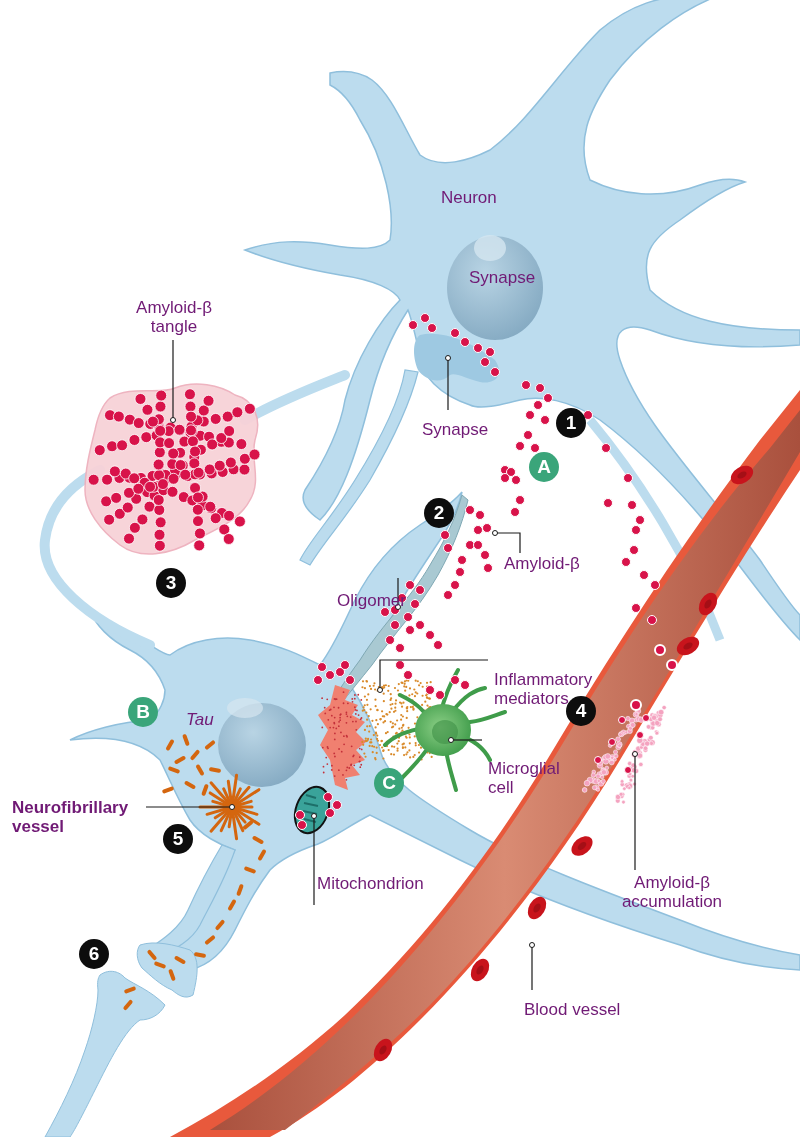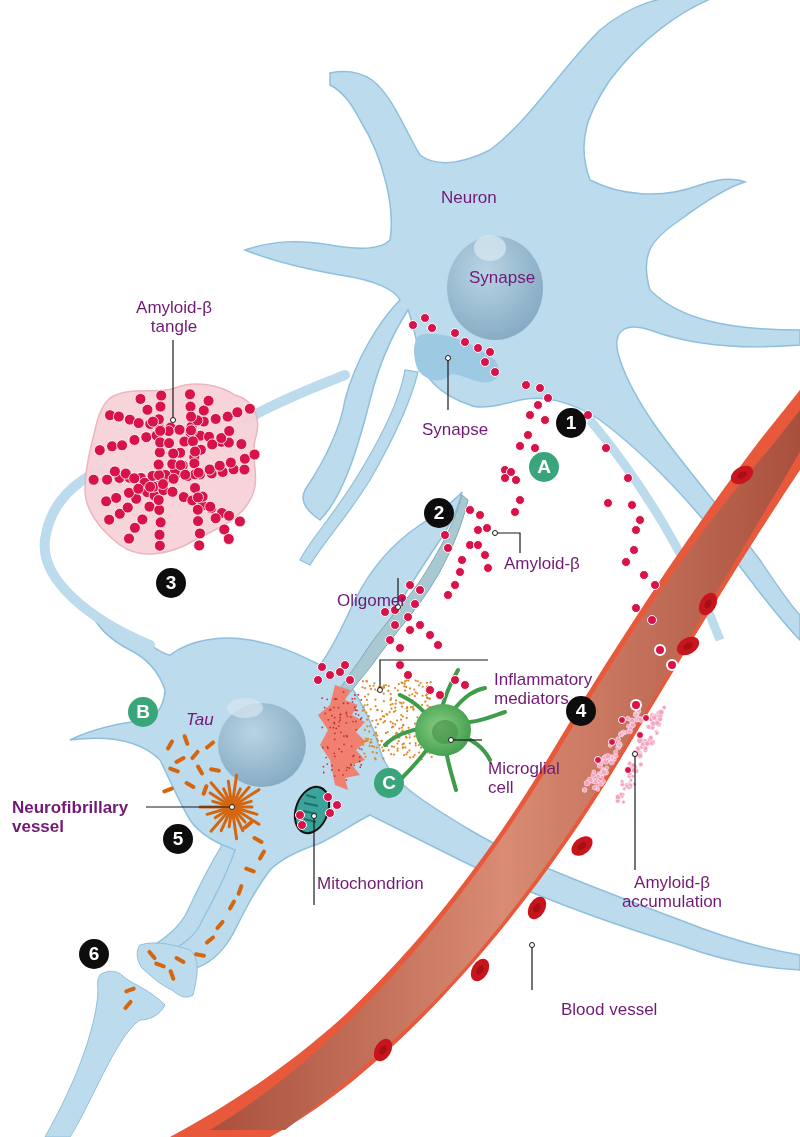--- a/index.html
+++ b/index.html
@@ -980,21 +980,21 @@
 <div class="lbl" style="left:186px;top:710px;font-style:italic;">Tau</div>
 <div class="lbl" style="left:12px;top:798px;font-weight:bold;">
   <div>Neurofibrillary</div>
   <div>vessel</div>
 </div>
 <div class="lbl" style="left:285px;top:874px;margin-left:32px;">Mitochondrion</div>
 <div class="lbl center" style="left:612px;top:873px;width:120px;">
   <div>Amyloid-β</div>
   <div>accumulation</div>
 </div>
-<div class="lbl" style="left:524px;top:1000px;margin-left:37px;">Blood vessel</div>
+<div class="lbl" style="left:524px;top:1000px;">Blood vessel</div>
 
 <div class="badge step" style="left:556px;top:408px;">1</div>
 <div class="badge step" style="left:424px;top:498px;">2</div>
 <div class="badge step" style="left:156px;top:568px;">3</div>
 <div class="badge step" style="left:566px;top:696px;">4</div>
 <div class="badge step" style="left:163px;top:824px;">5</div>
 <div class="badge step" style="left:79px;top:939px;">6</div>
 <div class="badge mech" style="left:529px;top:452px;">A</div>
 <div class="badge mech" style="left:128px;top:697px;">B</div>
 <div class="badge mech" style="left:374px;top:768px;">C</div>

